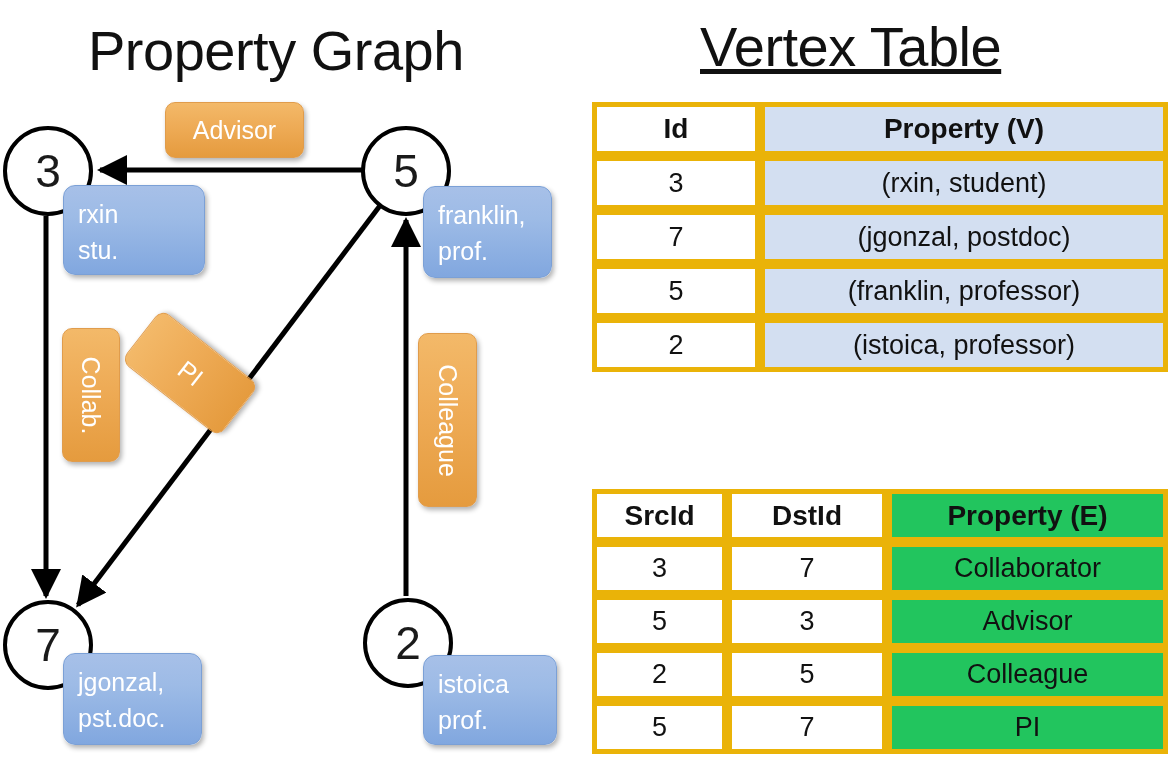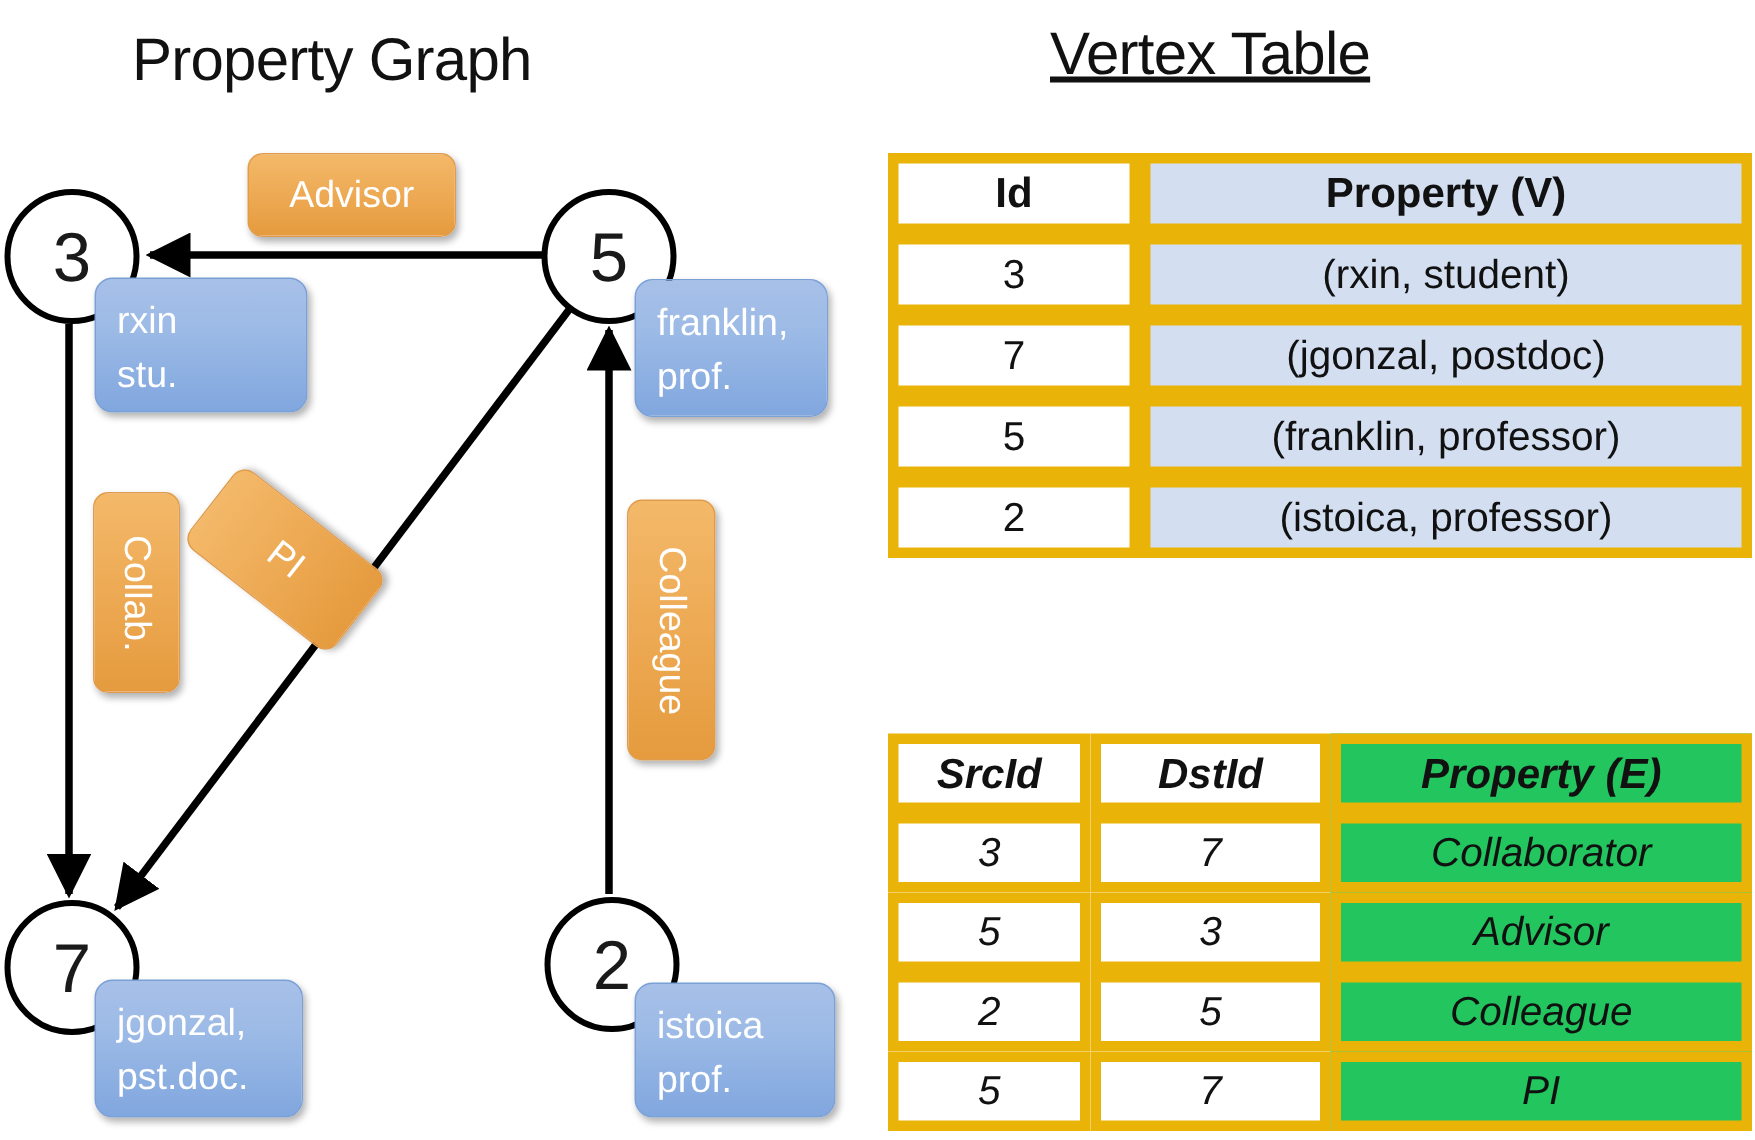--- a/index.html
+++ b/index.html
@@ -12,21 +12,21 @@
     overflow: hidden;
     font-family: "Liberation Sans", sans-serif;
     color: #000;
   }
   .stage { position: absolute; inset: 0; }
 
   
   .title {
     position: absolute;
     font-weight: 400;
-    font-size: 40px;
+    font-size: 56px;
     letter-spacing: -0.5px;
     color: #111;
     white-space: nowrap;
   }
   #title-property-graph { left: 88px;  top: 18px; }
   #title-vertex-table   { left: 700px; top: 14px; text-decoration: underline; }
   #title-edge-table     { left: 742px; top: 402px; }
 
   
   .graph-svg { position: absolute; left: 0; top: 0; width: 590px; height: 760px; }
@@ -86,37 +86,37 @@
   #edge-label-pi .vtext { transform: rotate(90deg); }
 
   
   table.grid {
     position: absolute;
     border-collapse: separate;
     border-spacing: 0;
     table-layout: fixed;
   }
   table.grid td, table.grid th {
-    border: 7px solid #eab308;
+    border: 5px solid #eab308;
     text-align: center;
     font-weight: 400;
     font-size: 27px;
     padding: 0;
     background: #ffffff;
     color: #111;
   }
   table.grid th { font-weight: 700; font-size: 28px; }
 
   #vertex-table { left: 592px; top: 102px; width: 576px; }
   #vertex-table col.c-id   { width: 168px; }
   #vertex-table col.c-prop { width: 408px; }
   #vertex-table tr { height: 54px; }
   #vertex-table .vprop { background: #d3dff1; }
 
-  #edge-table { left: 592px; top: 489px; width: 576px; font-style: italic; }
+  #edge-table { left: 592px; top: 489px; width: 576px; }
   #edge-table col.c-src  { width: 135px; }
   #edge-table col.c-dst  { width: 160px; }
   #edge-table col.c-prop { width: 281px; }
   #edge-table tr { height: 53px; }
   #edge-table .eprop { background: #22c55e; }
 </style>
 </head>
 <body>
 
 <div class="stage">

